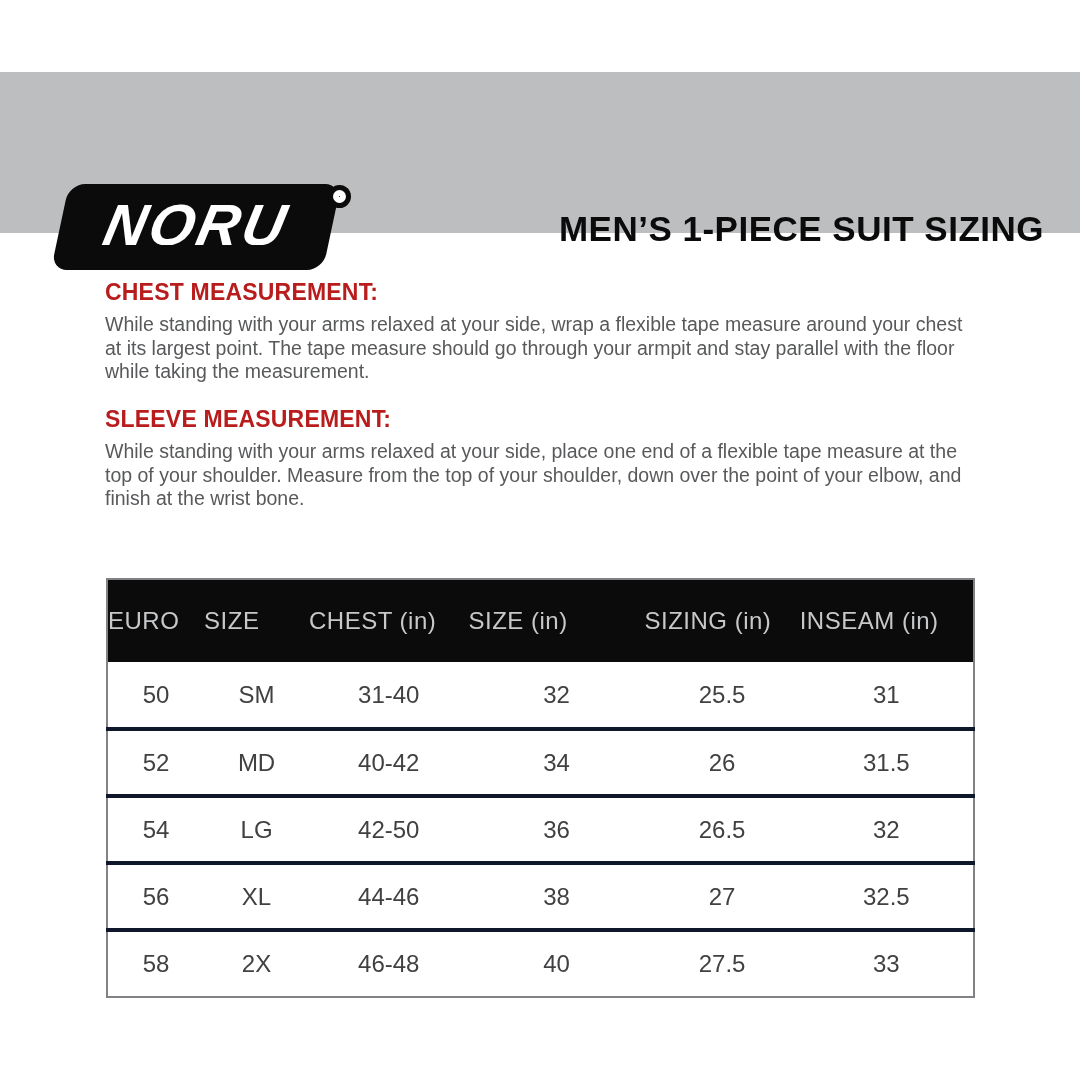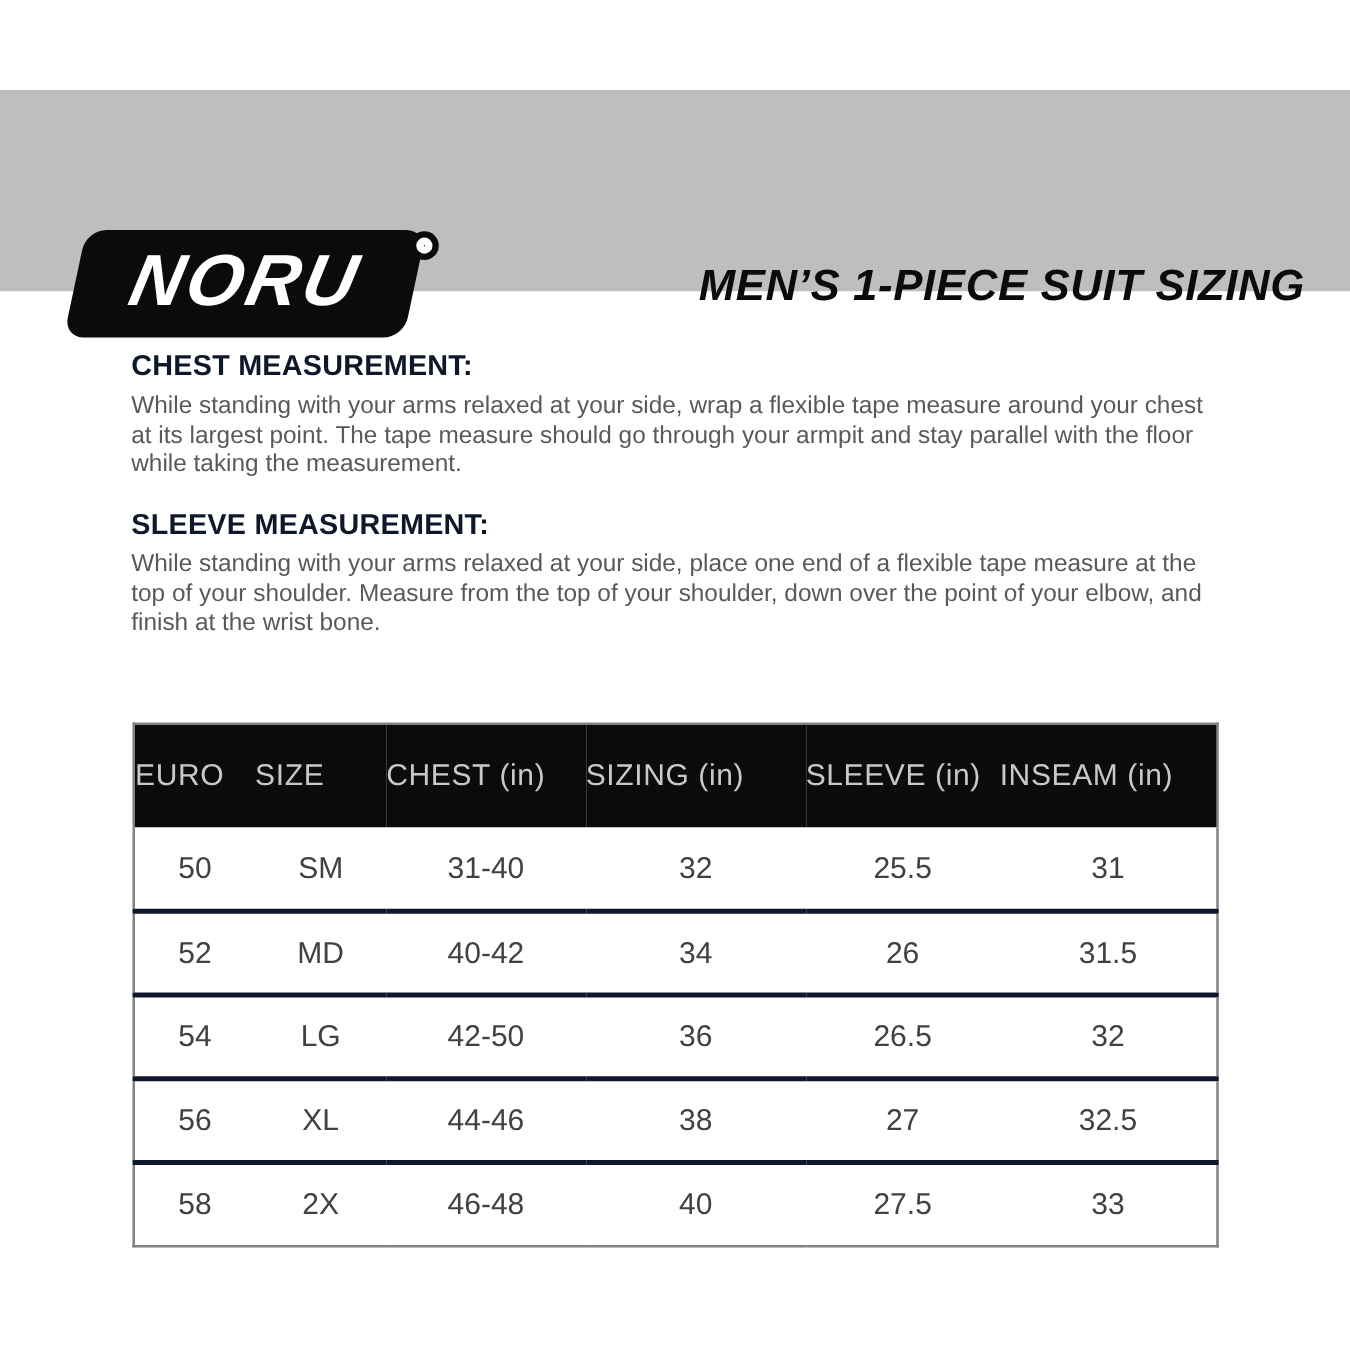--- a/index.html
+++ b/index.html
@@ -28,29 +28,28 @@
   }
   .logo-degree {
     position: absolute; left: 281px; top: 8px; width: 13px; height: 13px;
     background: #0b0b0b; border: 6px solid #ffffff; border-radius: 50%;
     box-shadow: 0 0 0 5px #0b0b0b;
   }
   .band-title {
     position: absolute; right: 36px; top: 137px;
     font-size: 35px; font-weight: bold; color: #0b0b0b; letter-spacing: 0.5px;
     white-space: nowrap;
-    font-style: italic;
   }
 
   
   .section { position: absolute; left: 105px; width: 870px; }
   .section-chest { top: 279px; }
   .section-sleeve { top: 406px; }
   .section-heading {
-    font-size: 23px; font-weight: bold; color: #0f172a; letter-spacing: 0.2px;
+    font-size: 23px; font-weight: bold; color: #b91c1c; letter-spacing: 0.2px;
     margin-bottom: 7px;
   }
   .section-body {
     font-size: 19.5px; color: #58595b; line-height: 23.5px;
   }
 
   
   .size-table {
     position: absolute; left: 106px; top: 578px; width: 869px;
     border-collapse: collapse; table-layout: fixed;
@@ -105,22 +104,22 @@
       <col class="col-chest">
     <col class="col-waist">
       <col class="col-sleeve">
       <col class="col-inseam">
   </colgroup>
   <thead>
     <tr>
       <th>EURO</th>
       <th>SIZE</th>
       <th>CHEST (in)</th>
+      <th>SIZE (in)</th>
       <th>SIZING (in)</th>
-      <th>SLEEVE (in)</th>
       <th>INSEAM (in)</th>
     </tr>
   </thead>
   <tbody>
     <tr>
       <td>50</td>
       <td>SM</td>
       <td>31-40</td>
       <td>32</td>
       <td>25.5</td>

